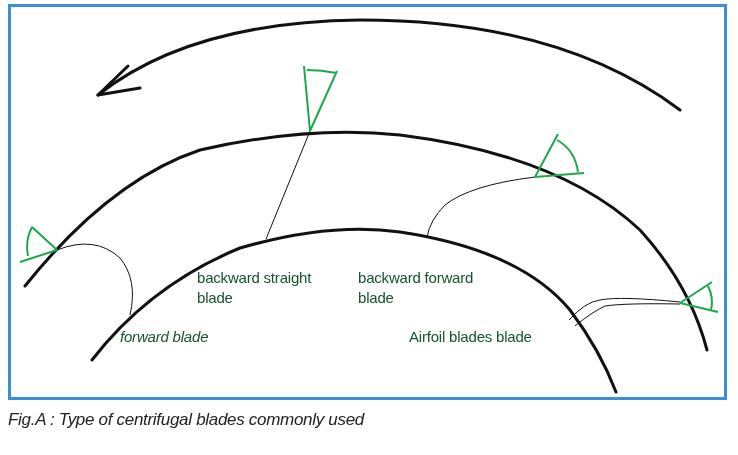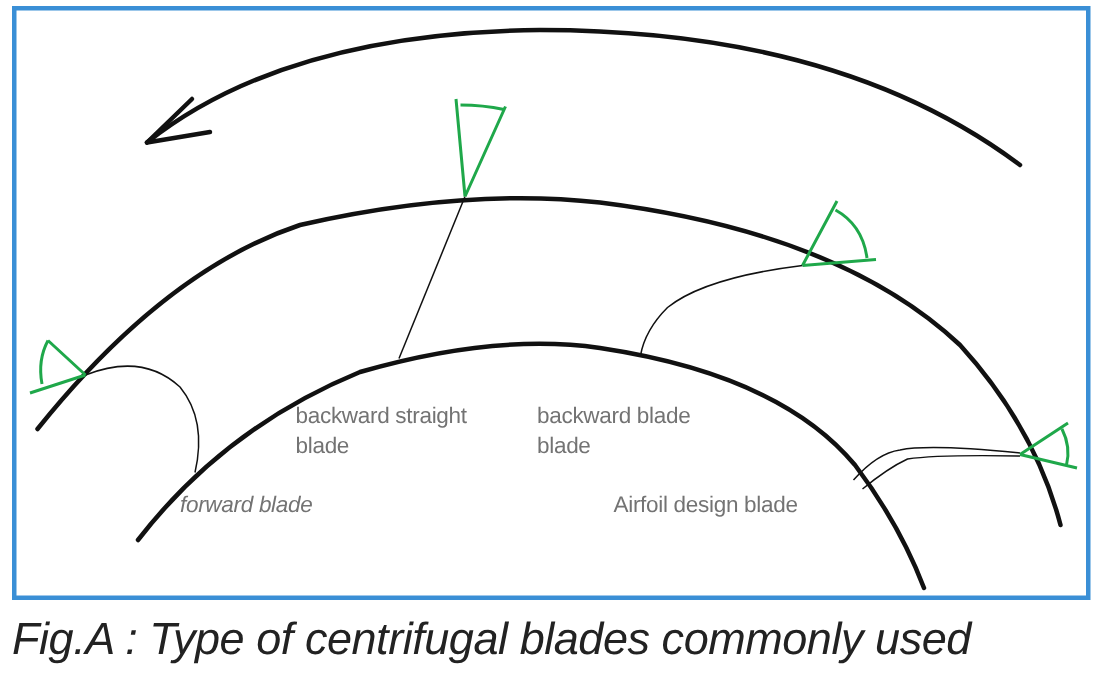--- a/index.html
+++ b/index.html
@@ -1,20 +1,20 @@
 <!DOCTYPE html>
 <html><head>
 <meta charset="utf-8">
 <style>
   html, body { margin:0; padding:0; background:#ffffff; }
   body { width:738px; height:455px; position:relative; overflow:hidden; font-family:"Liberation Sans", sans-serif; }
   #frame { position:absolute; left:8px; top:4px; width:713px; height:390px; border:3px solid #3a8fd6; box-sizing:content-box; }
   svg#diagram { position:absolute; left:0; top:0; width:738px; height:400px; }
-  .lbl { position:absolute; font-size:15px; color:#737373; line-height:20px; letter-spacing:-0.2px; }
-  #caption { position:absolute; left:8px; top:410px; font-size:30px; font-style:italic; color:#222; letter-spacing:-0.3px; white-space:nowrap; }
+  .lbl { position:absolute; font-size:15px; color:#14532d; line-height:20px; letter-spacing:-0.2px; }
+  #caption { position:absolute; left:8px; top:410px; font-size:17px; font-style:italic; color:#222; letter-spacing:-0.3px; white-space:nowrap; }
 </style>
 </head>
 <body>
 
 <div id="frame"></div>
 
 <svg id="diagram" viewBox="0 0 738 400" xmlns="http://www.w3.org/2000/svg">
 
   <g>
     <path d="M 680 110 Q 560 20 360 20 Q 190 22 98 95" fill="none" stroke="#111" stroke-width="3" stroke-linecap="round"></path>
@@ -49,21 +49,21 @@
     <path d="M 680 303 L 712 282 M 680 303 L 718 312 M 708 286 Q 714 298 711 310"></path>
   </g>
 </svg>
 
 <div class="lbl" style="left:197px;top:268px;">
   <div>backward straight</div>
   <div>blade</div>
 </div>
 
 <div class="lbl" style="left:358px;top:268px;">
-  <div>backward blade</div>
+  <div>backward forward</div>
   <div>blade</div>
 </div>
 
 <div class="lbl" style="left:120px;top:327px;font-style:italic;">forward blade</div>
 
-<div class="lbl" style="left:409px;top:327px;">Airfoil design blade</div>
+<div class="lbl" style="left:409px;top:327px;">Airfoil blades blade</div>
 
 <div id="caption">Fig.A : Type of centrifugal blades commonly used</div>
 
 </body></html>

